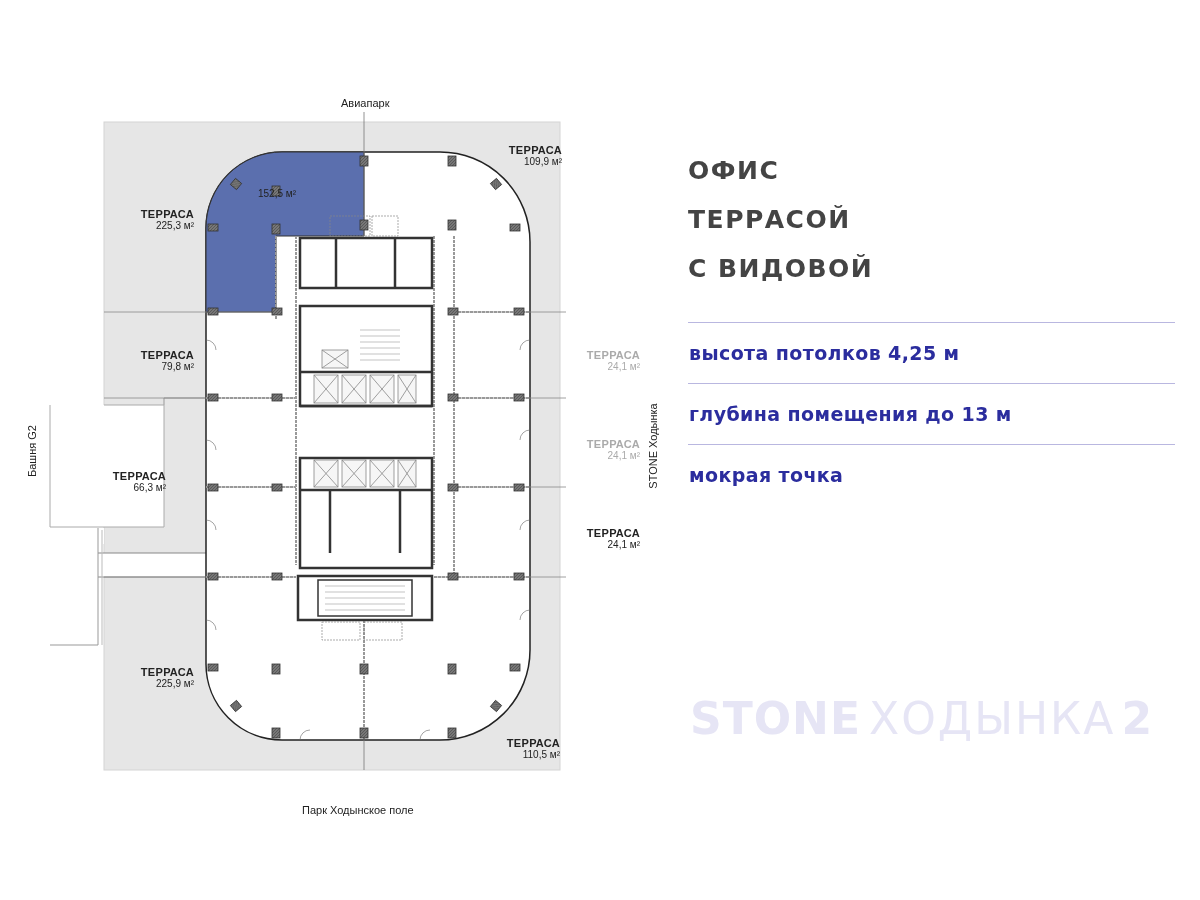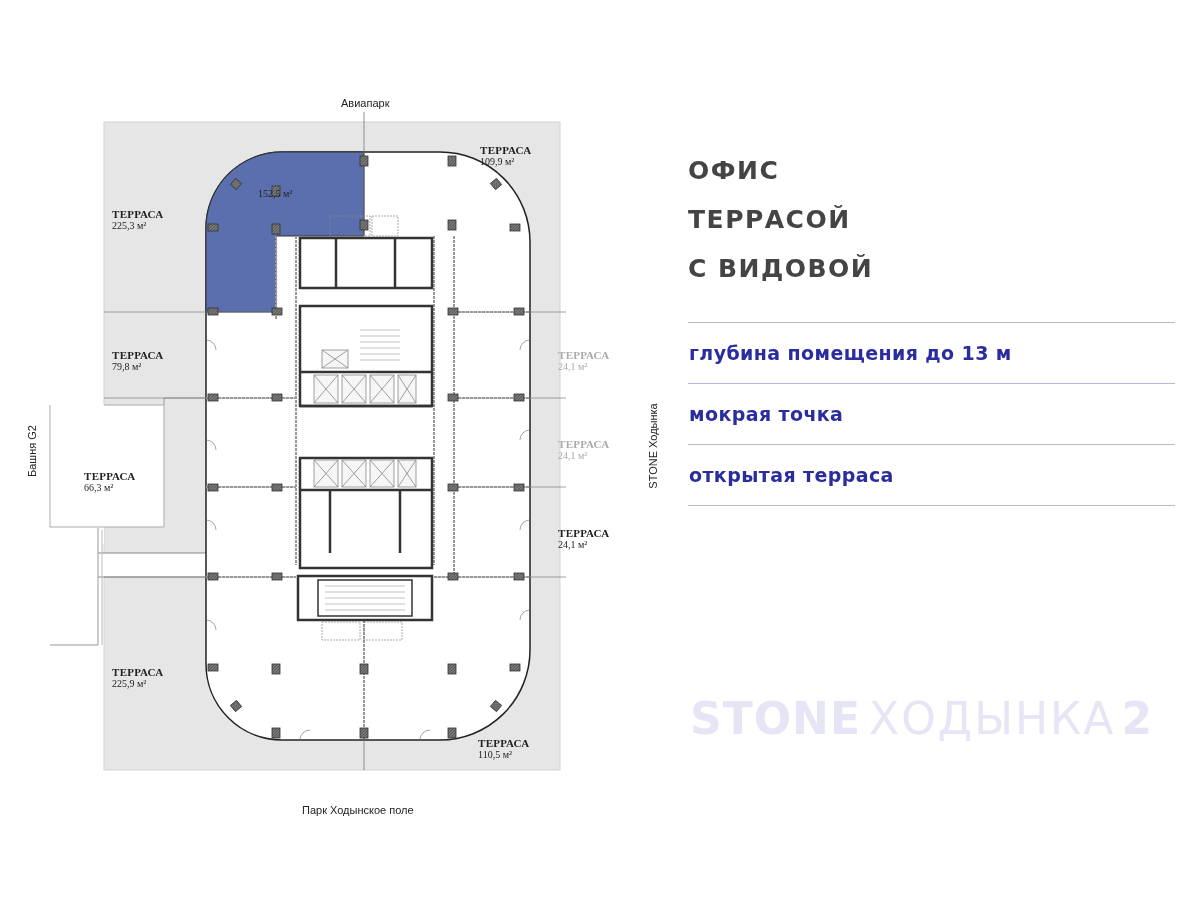--- a/index.html
+++ b/index.html
@@ -1,19 +1,19 @@
 <!DOCTYPE html>
 <html><head>
 <meta charset="utf-8">
 <style>
   html, body { margin:0; padding:0; }
   body { width:1200px; height:900px; background:#ffffff; position:relative; overflow:hidden; font-family:"Liberation Sans", sans-serif; }
   .plan { position:absolute; left:0; top:0; width:680px; height:632px; }
   .plan svg { position:absolute; left:0; top:0; }
-  .lbl { position:absolute; text-align:left; font-family:Liberation Serif, serif; color:#222; line-height:1.1; }
+  .lbl { position:absolute; text-align:right; font-family:Liberation Sans, sans-serif; color:#222; line-height:1.1; }
   .lbl .t { font-weight:bold; font-size:11px; letter-spacing:0.3px; display:block; }
   .lbl .a { font-size:10px; display:block; }
   .lbl.faded { color:#aaa; }
   .dir { position:absolute; font-size:11px; color:#222; white-space:nowrap; }
   .dir.vert { transform:rotate(-90deg); transform-origin:center center; }
   .right { position:absolute; left:688px; top:0; width:487px; height:900px; }
   .title { position:absolute; left:0; top:146px; font-family:"DejaVu Sans", sans-serif; font-weight:bold; font-size:25px; line-height:49px; color:#444444; letter-spacing:1.5px; }
   .title div { white-space:nowrap; }
   .features { position:absolute; left:0; top:322px; width:487px; }
   .feat { border-top:1.5px solid #b9b7e0; height:60px; position:relative; }
@@ -243,25 +243,25 @@
 </div>
 
 <div class="right">
   <div class="title">
     <div>ОФИС</div>
     <div>ТЕРРАСОЙ</div>
     <div>С ВИДОВОЙ</div>
   </div>
   <div class="features">
     <div class="feat">
+        <span>высота потолков 4,25 м</span>
+      </div>
+    <div class="feat">
         <span>глубина помещения до 13 м</span>
       </div>
     <div class="feat">
         <span>мокрая точка</span>
-      </div>
-    <div class="feat last">
-        <span>открытая терраса</span>
       </div>
   </div>
   <div class="brand">
     <span class="b1">STONE</span><span class="b2">ХОДЫНКА</span><span class="b3">2</span>
   </div>
 </div>
 
 </body></html>

